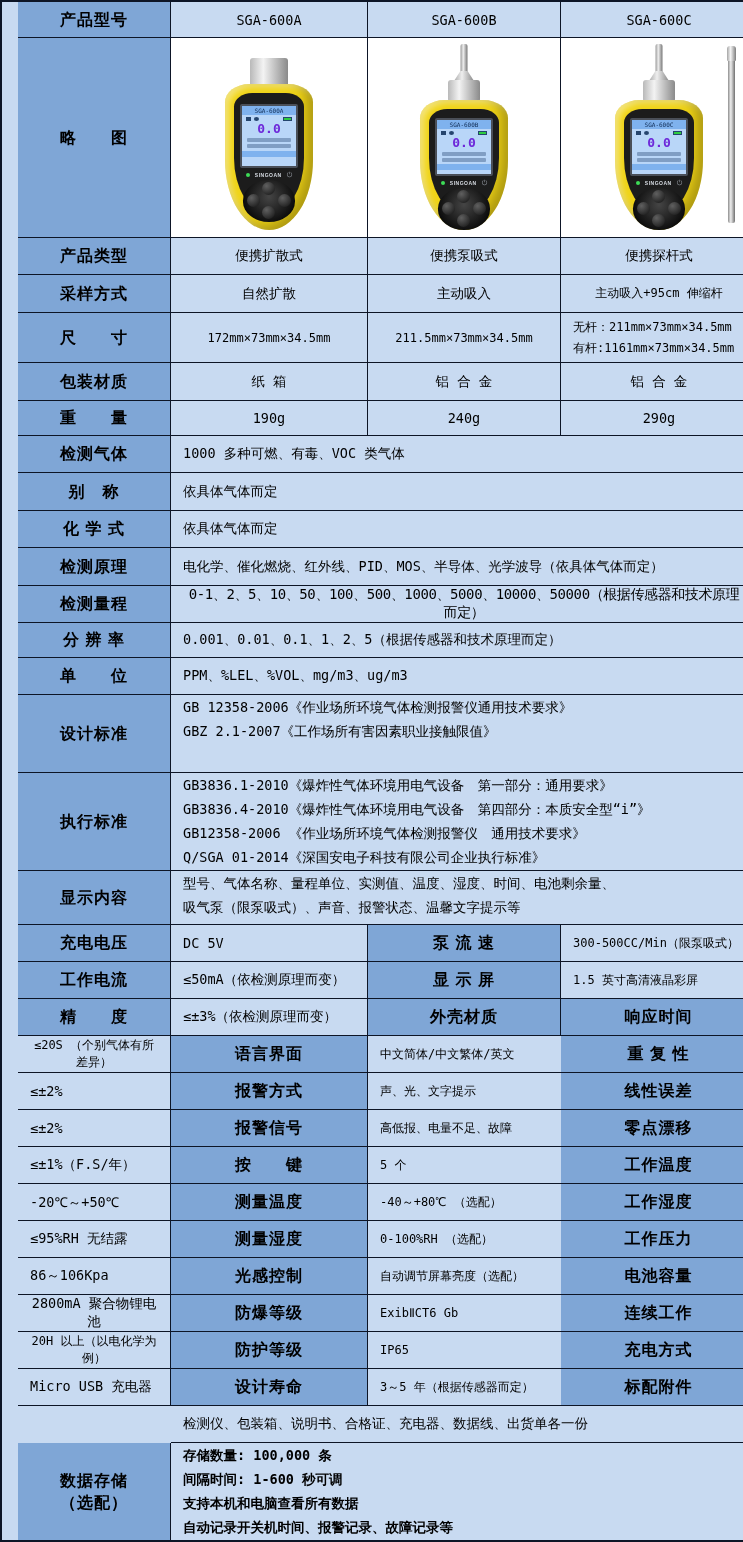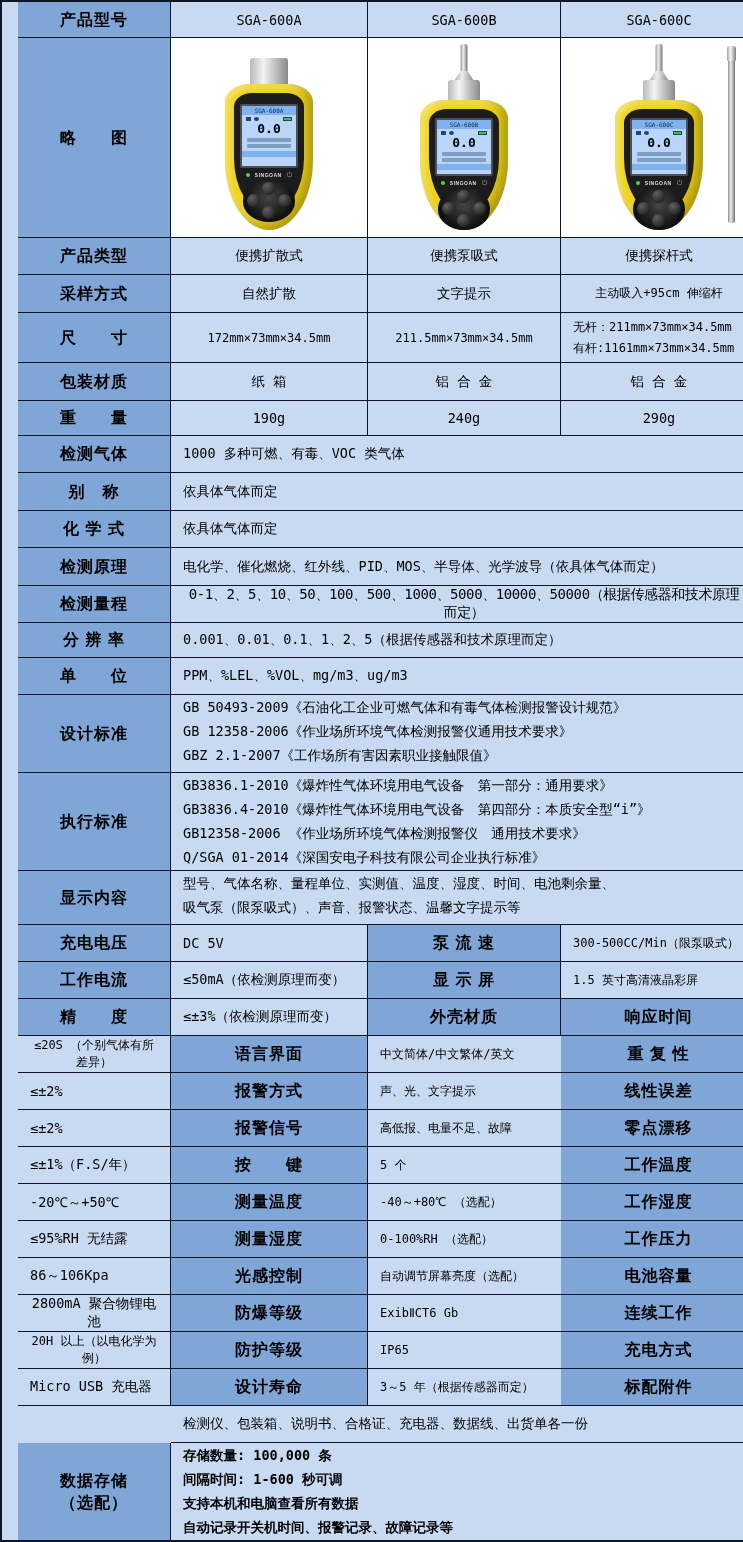--- a/index.html
+++ b/index.html
@@ -70,21 +70,21 @@
        border-radius:24px 24px 46px 46px/18px 18px 74px 74px;}
   .screen{margin:11px auto 0;width:58px;height:64px;background:var(--screen-blue);
        border:2px solid #4a4f58;border-radius:2px;overflow:hidden;
        font-family:"DejaVu Sans Mono","Liberation Mono",monospace;}
   .dev-bc .screen{height:58px;margin-top:9px;}
   .scr-title{height:9px;background:var(--screen-bar);color:#0e2a52;font-size:6px;line-height:9px;text-align:center;letter-spacing:0;}
   .scr-icons{display:flex;align-items:center;gap:3px;padding:2px 4px 0;}
   .ic{display:inline-block;width:5px;height:4px;background:#25456e;}
   .ic-fan{border-radius:50%;}
   .ic-batt{margin-left:auto;width:9px;height:4px;background:var(--battery-green);border:1px solid #25456e;}
-  .scr-val{font-size:13px;font-weight:bold;color:#000000;text-align:center;line-height:15px;}
+  .scr-val{font-size:13px;font-weight:bold;color:#6d28d9;text-align:center;line-height:15px;}
   .scr-line{height:4px;margin:2px 5px 0;background:rgba(37,69,110,.38);border-radius:1px;}
   .scr-time{height:6px;margin-top:3px;background:var(--screen-bar);}
   .dev-bc .scr-time{margin-top:2px;}
   .facerow{display:flex;align-items:center;justify-content:center;gap:5px;margin-top:3px;}
   .led{width:4px;height:4px;border-radius:50%;background:var(--led-green);}
   .brand{color:#d6dbe2;font-size:5px;font-weight:bold;letter-spacing:.5px;}
   .pwr{color:#8f949c;font-size:7px;line-height:7px;}
   .pad{position:relative;margin:2px auto 0;width:52px;height:42px;
        background:radial-gradient(circle at 50% 40%,#454545,#0a0a0a 75%);border-radius:50%/48%;}
   .key{position:absolute;width:13px;height:13px;border-radius:50%;
@@ -216,21 +216,21 @@
     </div>
   </div>
 
   <div class="c lbl">产品类型</div>
   <div class="c v">便携扩散式</div>
   <div class="c v">便携泵吸式</div>
   <div class="c v lastcol">便携探杆式</div>
 
   <div class="c lbl">采样方式</div>
   <div class="c v">自然扩散</div>
-  <div class="c v">文字提示</div>
+  <div class="c v">主动吸入</div>
   <div class="c v small lastcol">主动吸入+95cm 伸缩杆</div>
 
   <div class="c lbl">尺　　寸</div>
   <div class="c v small">172mm×73mm×34.5mm</div>
   <div class="c v small">211.5mm×73mm×34.5mm</div>
   <div class="c v multi dim lastcol">
     <div class="ln">无杆：211mm×73mm×34.5mm</div>
     <div class="ln">有杆:1161mm×73mm×34.5mm</div>
   </div>
 
@@ -260,21 +260,20 @@
   <div class="c v left tight span3 lastcol">0-1、2、5、10、50、100、500、1000、5000、10000、50000（根据传感器和技术原理而定）</div>
 
   <div class="c lbl">分 辨 率</div>
   <div class="c v left span3 lastcol">0.001、0.01、0.1、1、2、5（根据传感器和技术原理而定）</div>
 
   <div class="c lbl">单　　位</div>
   <div class="c v left span3 lastcol">PPM、%LEL、%VOL、mg/m3、ug/m3</div>
 
   <div class="c lbl">设计标准</div>
   <div class="c v left multi span3 lastcol">
-    <div class="ln">GB 50493-2009《石油化工企业可燃气体和有毒气体检测报警设计规范》</div>
     <div class="ln">GB 12358-2006《作业场所环境气体检测报警仪通用技术要求》</div>
     <div class="ln">GBZ 2.1-2007《工作场所有害因素职业接触限值》</div>
   </div>
 
   <div class="c lbl">执行标准</div>
   <div class="c v left multi span3 lastcol">
     <div class="ln">GB3836.1-2010《爆炸性气体环境用电气设备　第一部分：通用要求》</div>
     <div class="ln">GB3836.4-2010《爆炸性气体环境用电气设备　第四部分：本质安全型“i”》</div>
     <div class="ln">GB12358-2006 《作业场所环境气体检测报警仪　通用技术要求》</div>
     <div class="ln">Q/SGA 01-2014《深国安电子科技有限公司企业执行标准》</div>

